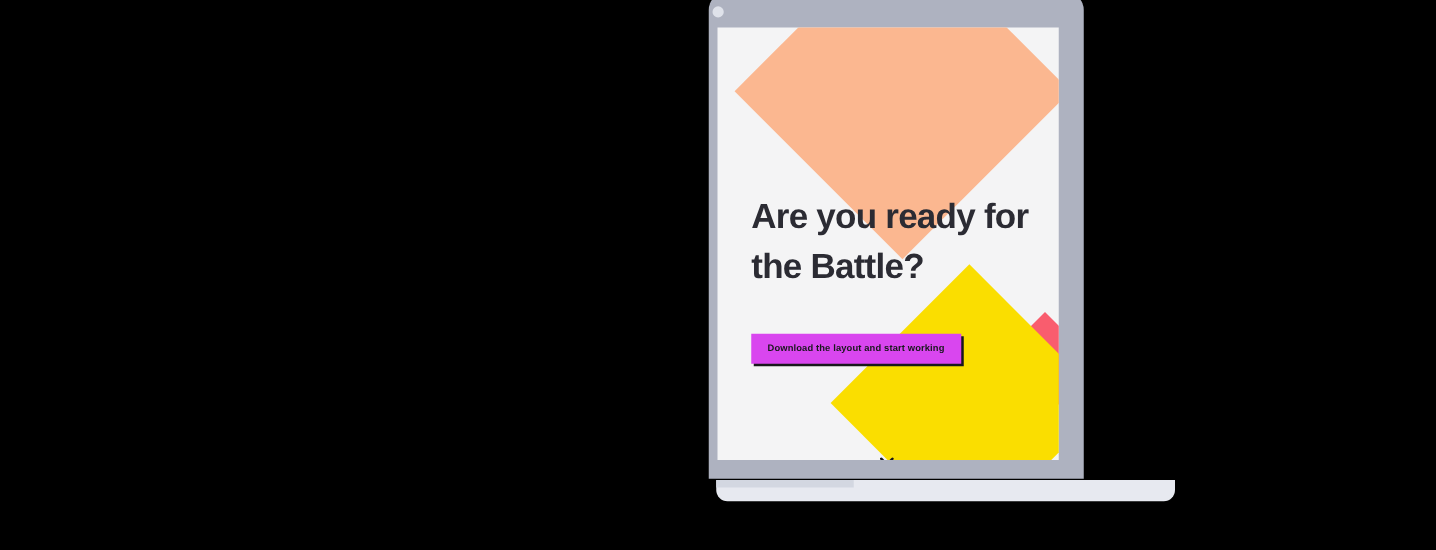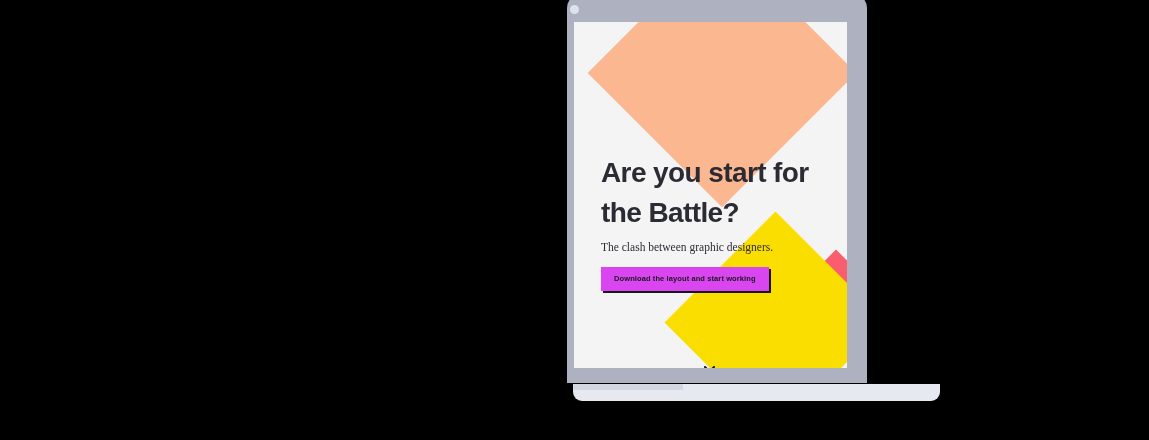--- a/index.html
+++ b/index.html
@@ -84,23 +84,22 @@
     <div class="webcam"></div>
 
     <div class="screen">
 
       <div class="shape peach"></div>
       <div class="shape pink"></div>
       <div class="shape yellow"></div>
 
       <div class="hero">
 
-        <div class="headline">Are you start for the Battle?</div>
+        <div class="headline">Are you ready for the Battle?</div>
 
-        <div class="subhead">The clash between graphic designers.</div>
 
         <button class="cta">Download the layout and start working</button>
 
         <div class="chevron">
           <svg width="11" height="7" viewBox="0 0 11 7" aria-hidden="true">
             <path d="M1 1 L5.5 5.5 L10 1" stroke="#18181c" stroke-width="2" fill="none" stroke-linecap="square"></path>
           </svg>
         </div>
 
       </div>

